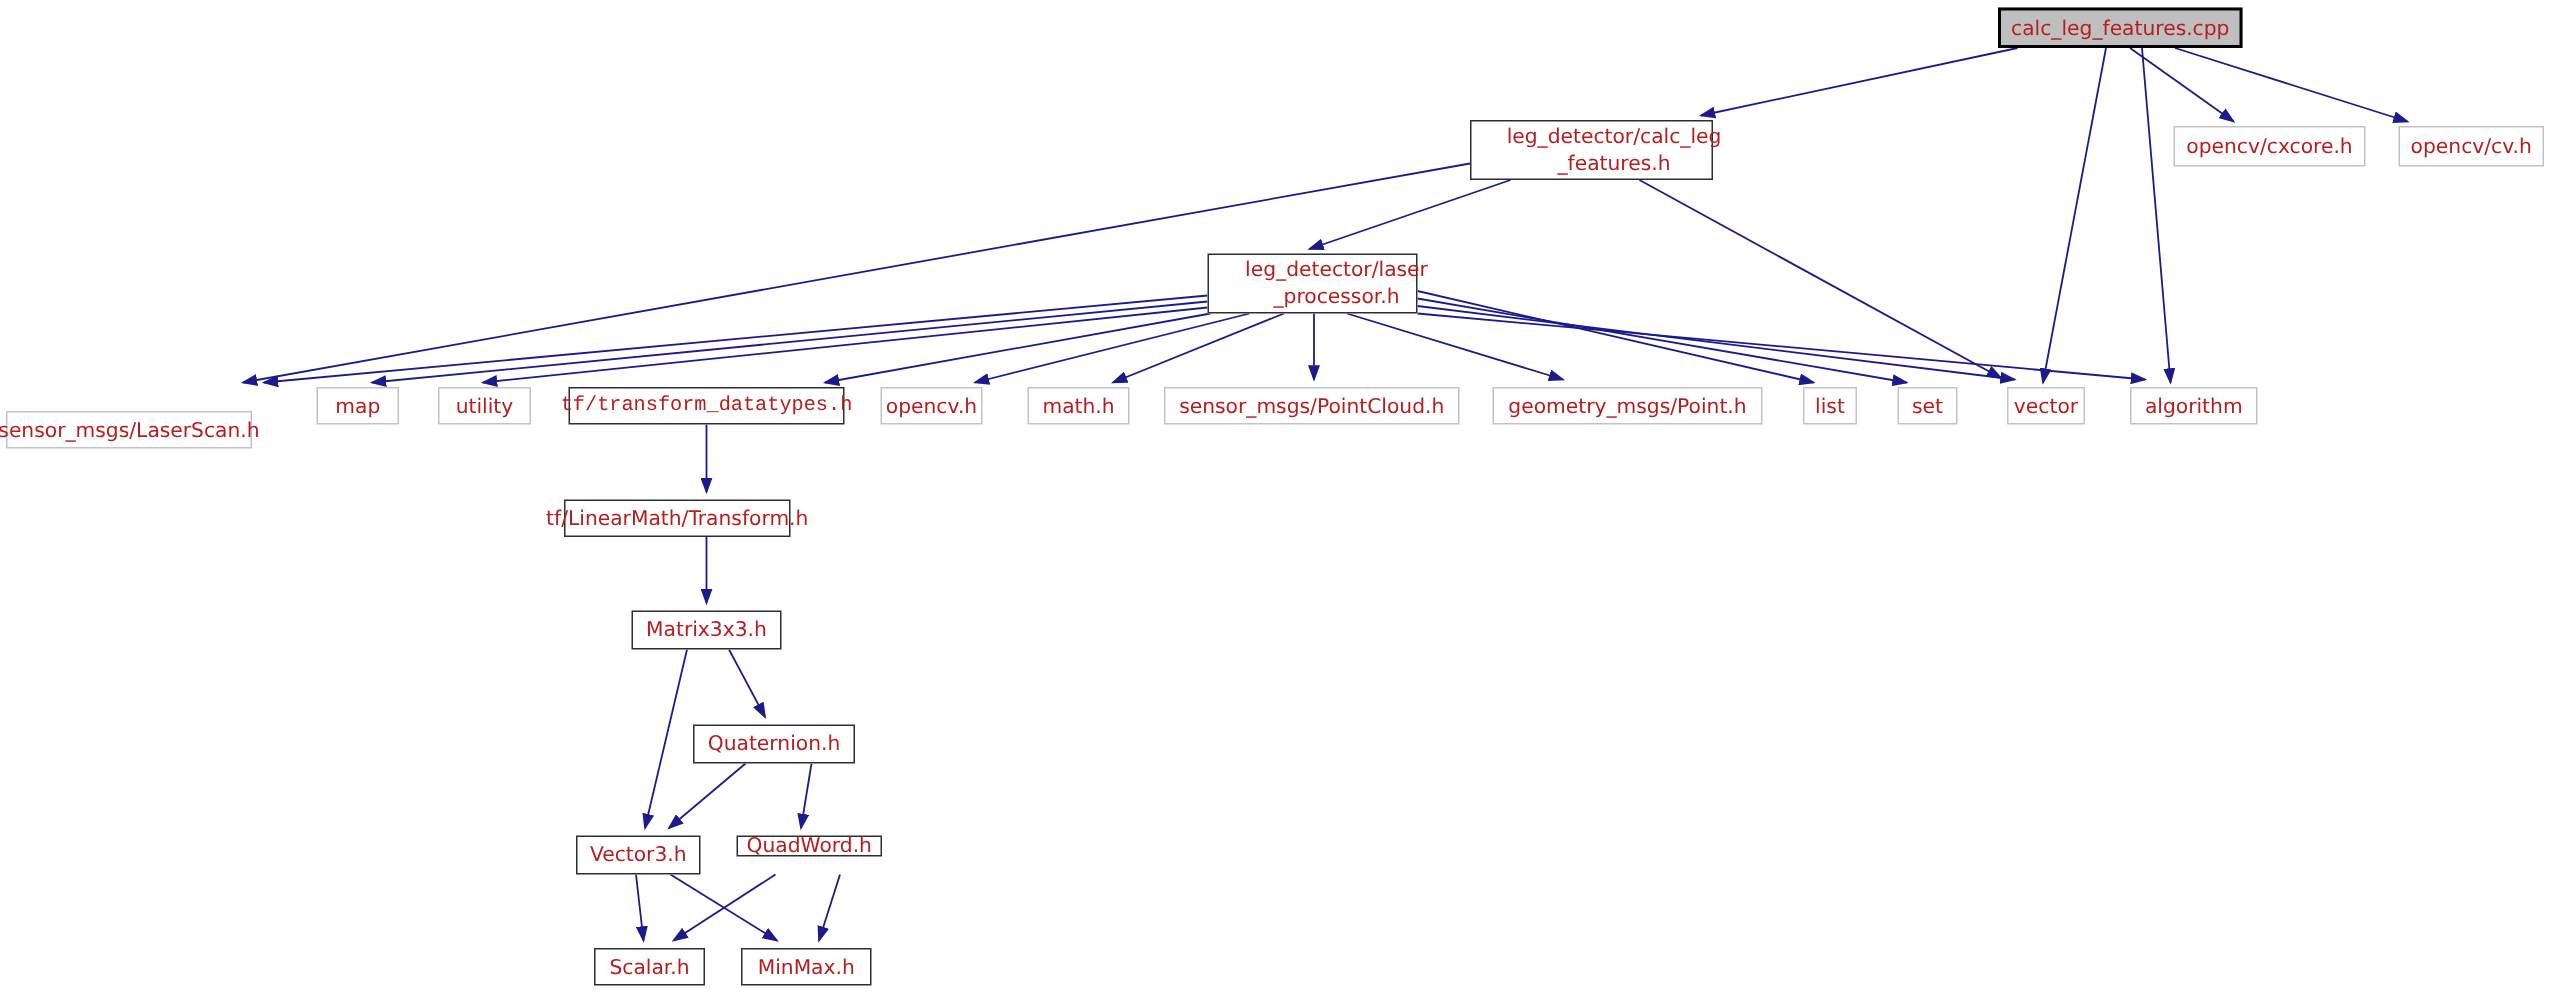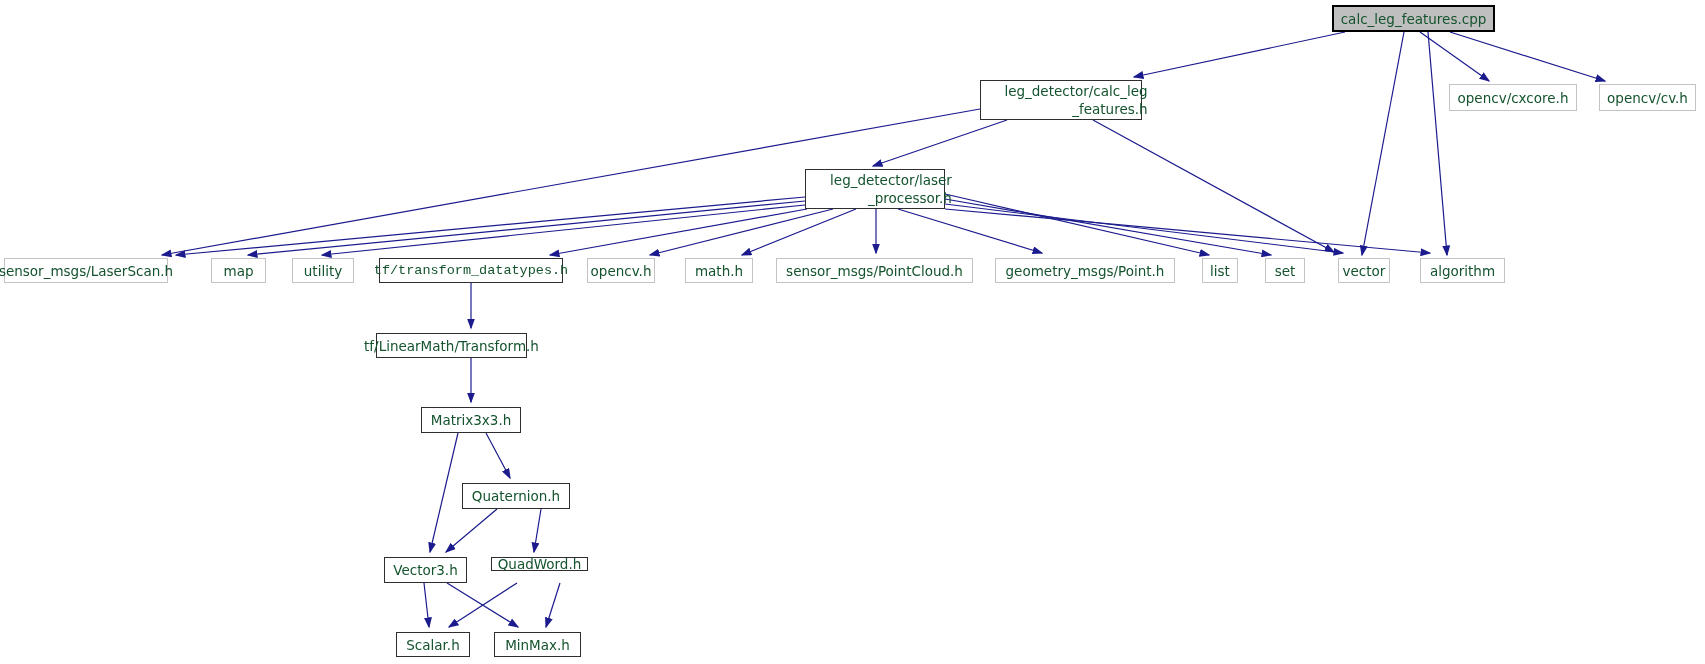--- a/index.html
+++ b/index.html
@@ -8,23 +8,23 @@
     width:1705px;height:664px;
     background:#ffffff;
     font-family:"DejaVu Sans","Liberation Sans",sans-serif;
     overflow:hidden;
   }
   #edge-layer{position:absolute;left:0;top:0;width:1705px;height:664px;}
   .node{
     position:absolute;
     box-sizing:border-box;
     display:flex;align-items:center;justify-content:center;
-    text-align:right;
+    text-align:center;
     font-size:13.5px;line-height:18px;
-    color:#14532d;
+    color:#b91c1c;
     background:#ffffff;
     white-space:pre-line;
     cursor:pointer;
   }
   .node.current{background:#bfbfbf;border:2px solid #000000;font-weight:normal;}
   .node.linked{border:1.5px solid #2e2e2e;}
   .node.plain{border:1px solid #c3c3c3;}
 </style>
 </head>
 <body>
@@ -70,21 +70,21 @@
       </g>
   </svg>
   <div id="node-layer">
       <div class="node current" style="left: 1332px; top: 5px; width: 163px; height: 27px; background: rgb(191, 191, 191);">calc_leg_features.cpp</div>
       <div class="node linked" style="left: 980px; top: 80px; width: 162px; height: 40px; padding-left: 30px;">leg_detector/calc_leg
 _features.h</div>
       <div class="node plain" style="left: 1449px; top: 84px; width: 128px; height: 27px;">opencv/cxcore.h</div>
       <div class="node plain" style="left: 1599px; top: 84px; width: 97px; height: 27px;">opencv/cv.h</div>
       <div class="node linked" style="left: 805px; top: 169px; width: 140px; height: 40px; padding-left: 32px;">leg_detector/laser
 _processor.h</div>
-      <div class="node plain" style="left: 4px; top: 258px; width: 164px; height: 25px;">sensor_msgs/LaserScan.h</div>
+      <div class="node plain" style="left: 4px; top: 274px; width: 164px; height: 25px;">sensor_msgs/LaserScan.h</div>
       <div class="node plain" style="left: 211px; top: 258px; width: 55px; height: 25px;">map</div>
       <div class="node plain" style="left: 292px; top: 258px; width: 62px; height: 25px;">utility</div>
       <div class="node linked" style="left: 379px; top: 258px; width: 184px; height: 25px; font-family: Liberation Mono, monospace;">tf/transform_datatypes.h</div>
       <div class="node plain" style="left: 587px; top: 258px; width: 68px; height: 25px;">opencv.h</div>
       <div class="node plain" style="left: 685px; top: 258px; width: 68px; height: 25px;">math.h</div>
       <div class="node plain" style="left: 776px; top: 258px; width: 197px; height: 25px;">sensor_msgs/PointCloud.h</div>
       <div class="node plain" style="left: 995px; top: 258px; width: 180px; height: 25px;">geometry_msgs/Point.h</div>
       <div class="node plain" style="left: 1202px; top: 258px; width: 36px; height: 25px;">list</div>
       <div class="node plain" style="left: 1265px; top: 258px; width: 40px; height: 25px;">set</div>
       <div class="node plain" style="left: 1338px; top: 258px; width: 52px; height: 25px;">vector</div>

